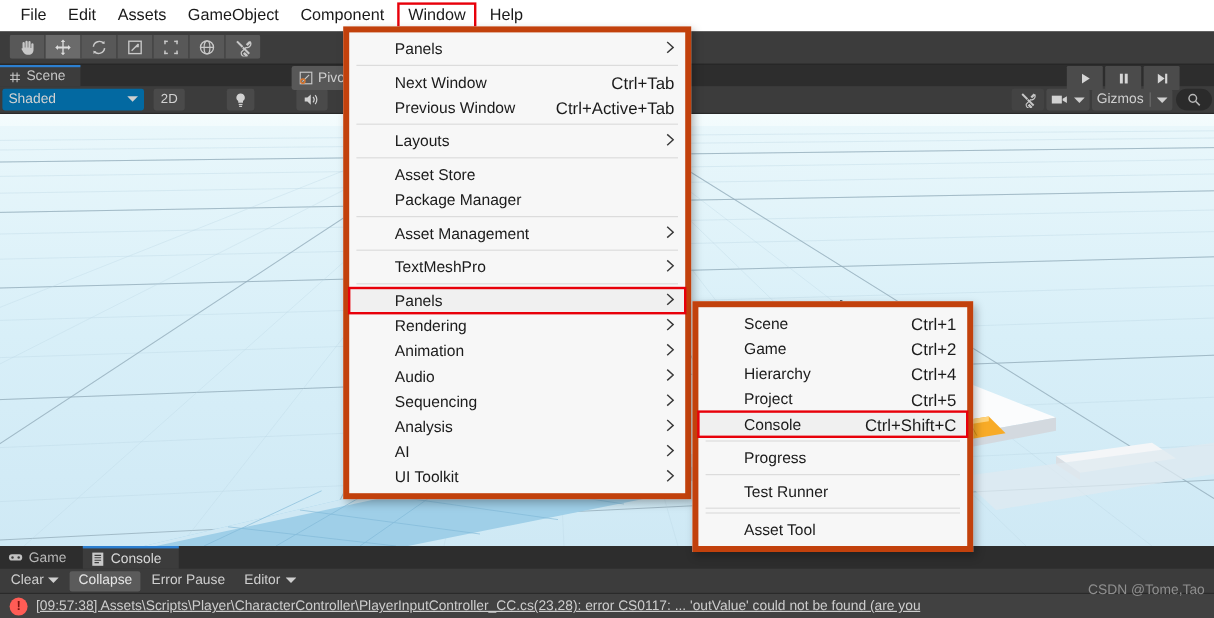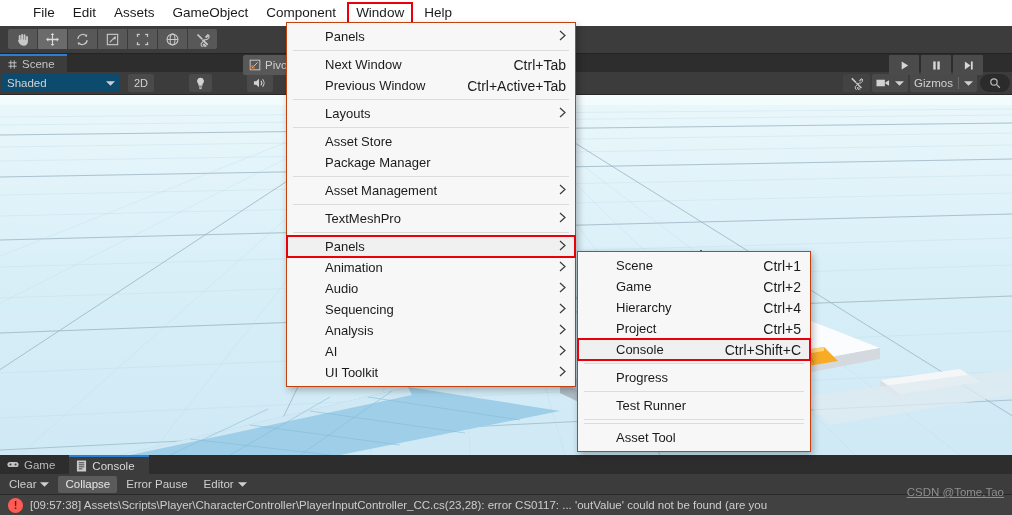--- a/index.html
+++ b/index.html
@@ -24,21 +24,21 @@
 
   
   .menubar {
     position: absolute;
     left: 0; top: 0;
     width: 1012px;
     height: 26px;
     background: #ffffff;
     display: flex;
     align-items: center;
-    padding-left: 24px;
+    padding-left: 8px;
     box-sizing: border-box;
     z-index: 40;
   }
   .menubar-item {
     font-size: 13.5px;
     color: #1a1a1a;
     padding: 3px 9px;
     line-height: 16px;
     white-space: nowrap;
     cursor: default;
@@ -151,21 +151,21 @@
     height: 23px;
     background: #3c3c3c;
     border-bottom: 1px solid #292929;
     box-sizing: border-box;
     z-index: 4;
   }
   .shaded-dd {
     position: absolute;
     left: 2px; top: 2px;
     width: 118px; height: 18px;
-    background: #0c4a6e;
+    background: #0369a1;
     border-radius: 2px;
     display: flex; align-items: center;
     padding: 0 5px;
     box-sizing: border-box;
     color: #d2d2d2;
     font-size: 11.5px;
   }
   .shaded-dd .caret { margin-left: auto; }
   .sb-group {
     position: absolute;
@@ -299,37 +299,37 @@
     margin-right: 7px;
   }
   .err-icon span {
     color: #7a1410; font-size: 11px; font-weight: bold; line-height: 1;
   }
   .log-text {
     color: #cdcdcd;
     font-size: 11.5px;
     white-space: nowrap;
     overflow: hidden;
+    text-decoration: underline;
   }
   .watermark {
     position: absolute;
     right: 8px; top: 486px;
     color: #8f8f8f;
     font-size: 11.5px;
     z-index: 8;
     pointer-events: none;
     white-space: nowrap;
-    text-decoration: underline;
   }
 
   
   .menu-panel {
     position: absolute;
     background: #f7f7f7;
-    border: 1px solid #c2410c;
+    border: 5px solid #c2410c;
     box-shadow: 2px 3px 7px rgba(0,0,0,0.28);
     z-index: 50;
     padding: 3px 0;
     box-sizing: border-box;
   }
   #window-menu { left: 286px; top: 22px; width: 290px; }
   #general-submenu { left: 577px; top: 251px; width: 234px; }
 
   .mi {
     position: relative;
@@ -794,20 +794,26 @@
           </svg></span>
       </div>
       <div class="msep"></div>
       <div class="mi boxed">
         <span>Panels</span>
         <span class="arrow"><svg width="7" height="11" viewBox="0 0 7 11">
             <path d="M1 1l5 4.5L1 10" stroke="#3a3a3a" stroke-width="1.2" fill="none"></path>
           </svg></span>
       </div>
       <div class="mi">
+        <span>Rendering</span>
+        <span class="arrow"><svg width="7" height="11" viewBox="0 0 7 11">
+            <path d="M1 1l5 4.5L1 10" stroke="#3a3a3a" stroke-width="1.2" fill="none"></path>
+          </svg></span>
+      </div>
+      <div class="mi">
         <span>Animation</span>
         <span class="arrow"><svg width="7" height="11" viewBox="0 0 7 11">
             <path d="M1 1l5 4.5L1 10" stroke="#3a3a3a" stroke-width="1.2" fill="none"></path>
           </svg></span>
       </div>
       <div class="mi">
         <span>Audio</span>
         <span class="arrow"><svg width="7" height="11" viewBox="0 0 7 11">
             <path d="M1 1l5 4.5L1 10" stroke="#3a3a3a" stroke-width="1.2" fill="none"></path>
           </svg></span>

